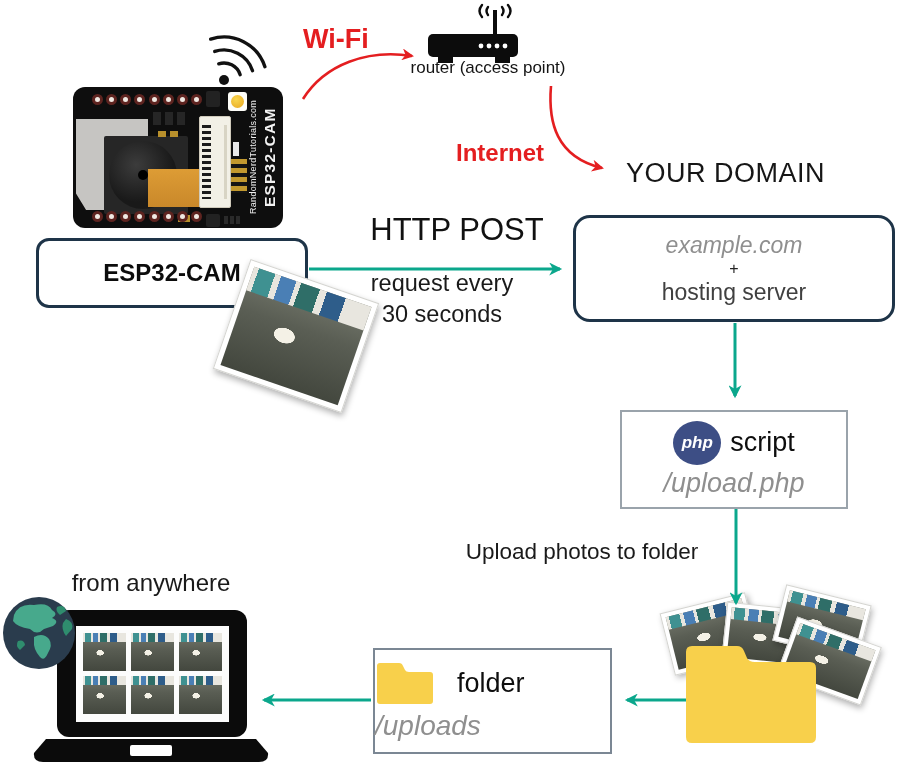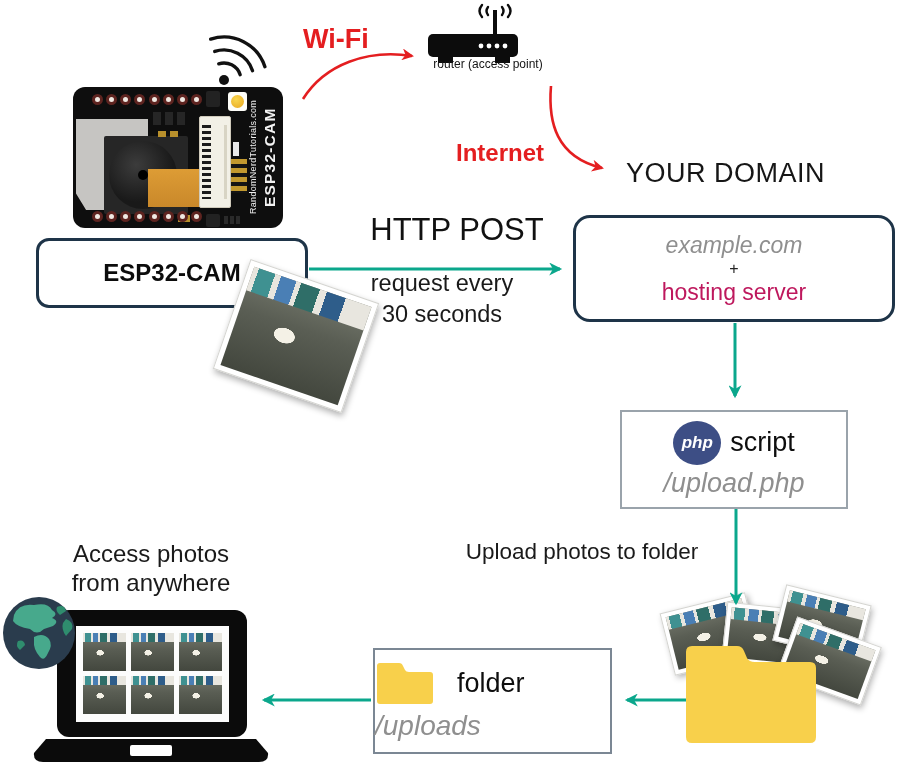--- a/index.html
+++ b/index.html
@@ -14,40 +14,40 @@
   svg.connectors{position:absolute;left:0;top:0;z-index:38;pointer-events:none;}
   .mk-teal{fill:var(--teal,#0ba78c);}
   .mk-red{fill:var(--red,#e41e20);}
   .ln-teal{stroke:var(--teal,#0ba78c);stroke-width:3;fill:none;}
   .ln-red{stroke:var(--red,#e41e20);stroke-width:2.6;fill:none;}
 
   
   .lbl{line-height:1.12;}
   .red-lbl{color:var(--red,#e41e20);}
   .wifi-lbl{left:303px;top:24px;font-size:27px;font-weight:700;z-index:25;}
-  .router-lbl{left:394px;top:58px;width:188px;font-size:12px;color:#141414;z-index:25;}
+  .router-lbl{left:394px;top:58px;width:188px;font-size:17px;color:#141414;z-index:25;}
   .internet-lbl{left:456px;top:140px;font-size:24px;font-weight:600;z-index:25;}
   .domain-lbl{left:626px;top:158px;font-size:27px;letter-spacing:.5px;color:#161616;z-index:25;}
   .http-lbl{left:350px;top:213px;width:214px;font-size:31px;color:#111;z-index:25;}
   .req1-lbl{left:352px;top:270px;width:180px;font-size:23.5px;z-index:25;}
   .req2-lbl{left:352px;top:301px;width:180px;font-size:23.5px;z-index:25;}
   .upload-lbl{left:433px;top:539px;width:298px;font-size:22.5px;z-index:25;}
   .access1-lbl{left:38px;top:541px;width:226px;font-size:24px;z-index:25;}
   .access2-lbl{left:38px;top:570px;width:226px;font-size:24px;z-index:25;}
 
   
   .navy-box{background:#fff;border:3px solid var(--navy,#1e3448);z-index:15;
     display:flex;flex-direction:column;align-items:center;justify-content:center;}
   .esp-box{left:36px;top:238px;width:266px;height:64px;border-radius:13px;}
   .esp-box .t1{font-size:24px;font-weight:700;color:#0c0c0c;}
   .esp-box .t2{font-size:24px;color:#1c1c1c;}
   .server-box{left:573px;top:215px;width:316px;height:101px;border-radius:17px;}
   .server-box .dom{font-size:23px;font-style:italic;color:var(--gray-text,#8f8f8f);}
   .server-box .plus{font-size:16px;color:#222;margin:1px 0;}
-  .server-box .host{font-size:23px;color:#be185d;}
+  .server-box .host{font-size:23px;color:#404040;}
 
   .php-box{left:620px;top:410px;width:224px;height:95px;background:#fff;
     border:2px solid #9aa3ab;z-index:15;display:flex;flex-direction:column;
     align-items:center;justify-content:center;}
   .php-row{display:flex;align-items:center;gap:9px;}
   .php-logo{width:48px;height:44px;border-radius:50%;background:var(--php-blue,#3d4e85);
     display:flex;align-items:center;justify-content:center;
     color:#fff;font-style:italic;font-weight:700;font-size:17px;}
   .php-script{font-size:27px;color:#0e0e0e;}
   .php-path{font-size:27px;font-style:italic;color:var(--gray-text,#8f8f8f);margin-top:3px;}
@@ -195,21 +195,20 @@
   </svg>
 
   <div class="abs lbl red-lbl wifi-lbl">Wi-Fi</div>
   <div class="abs lbl ctr router-lbl">router (access point)</div>
   <div class="abs lbl red-lbl internet-lbl">Internet</div>
   <div class="abs lbl domain-lbl">YOUR DOMAIN</div>
   <div class="abs lbl ctr req1-lbl">request every</div>
   <div class="abs lbl ctr http-lbl">HTTP POST</div>
   <div class="abs lbl ctr req2-lbl">30 seconds</div>
   <div class="abs lbl ctr upload-lbl">Upload photos to folder</div>
-  <div class="abs lbl ctr access1-lbl">Access photos</div>
   <div class="abs lbl ctr access2-lbl">from anywhere</div>
 
   <div class="abs navy-box esp-box">
     <div class="t1">ESP32-CAM</div>
   </div>
 
   <div class="abs photo big-photo">
     <div class="scene"></div>
   </div>
 

